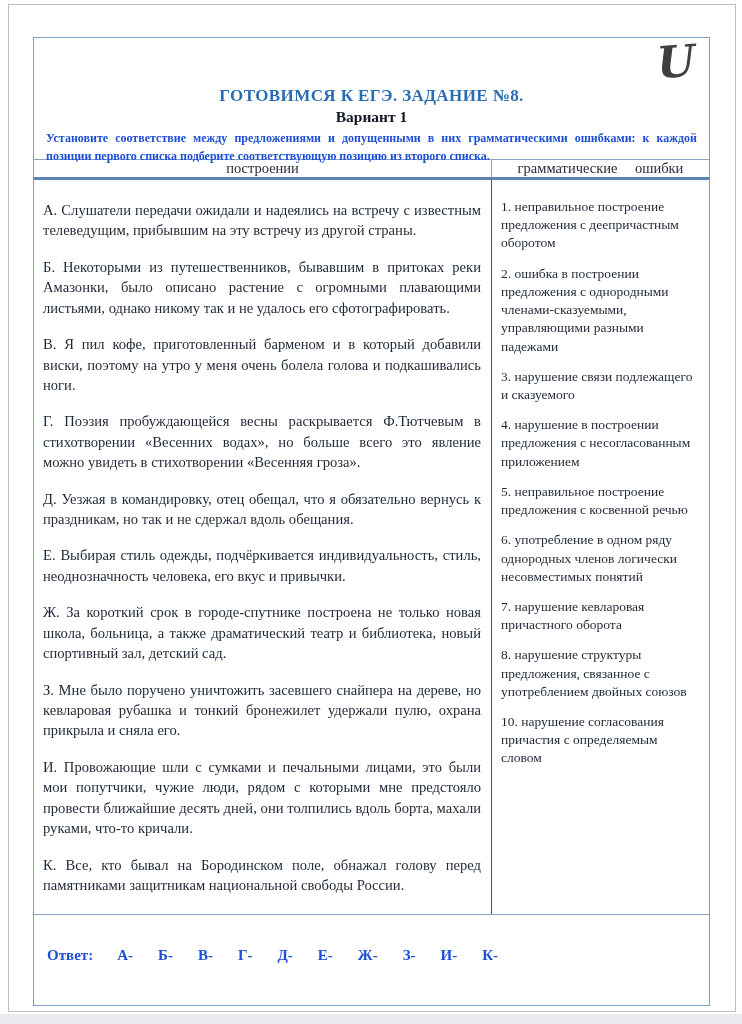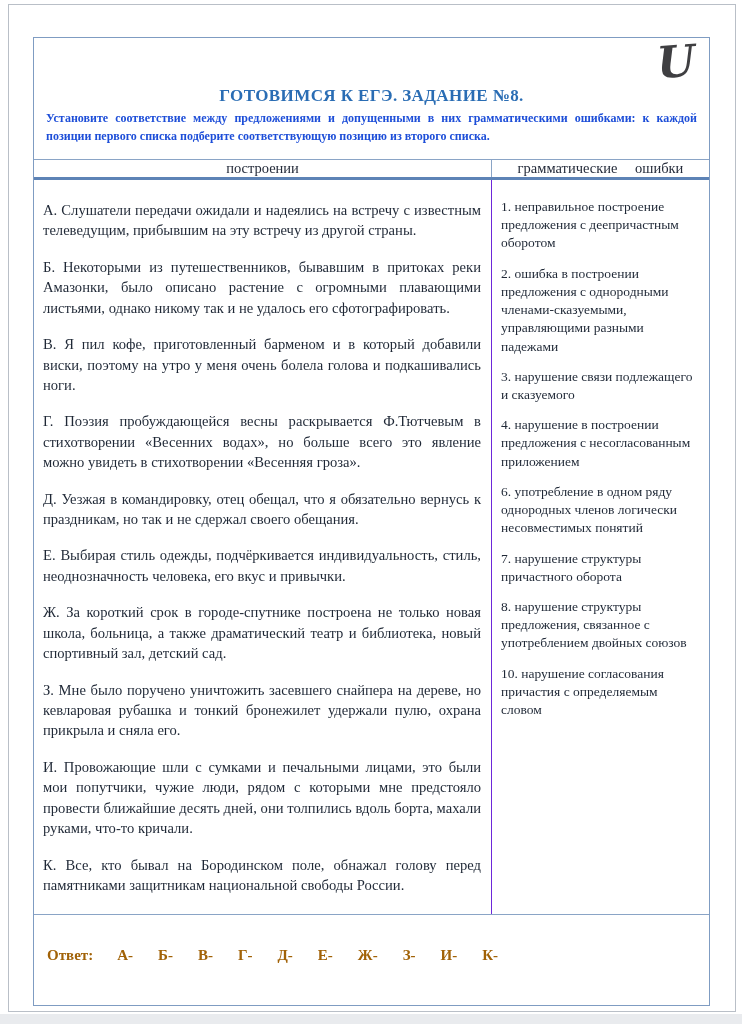--- a/index.html
+++ b/index.html
@@ -62,66 +62,68 @@
     flex:1;box-sizing:border-box;padding:18px 8px 0 9px;overflow:hidden;
   }
   .errors p{
     margin:0 0 12px;font-size:13.5px;line-height:1.35;color:#1f2836;
   }
   .errors p:last-child{margin-bottom:0;}
   
   .answer-row{
     height:91px;box-sizing:border-box;border-top:1px solid #8aa4c6;
     padding:32px 0 0 13px;display:flex;align-items:flex-start;
-    font-weight:bold;font-size:15px;color:#a16207;font-family:Liberation Serif, serif;
+    font-weight:bold;font-size:15px;color:#1d4ed8;font-family:Liberation Serif, serif;
   }
   .ans-label{margin-right:24px;}
   .ans-item{margin-right:25px;}
 </style>
 </head>
 <body>
 
 <div class="page">
   <div class="scan-edge"></div>
 
   <div class="doc">
 
     <div class="doc-header">
       <div class="logo">U</div>
       <div class="title">ГОТОВИМСЯ К ЕГЭ.  ЗАДАНИЕ №8.</div>
+      <div class="variant">Вариант 1</div>
       <div class="instructions">Установите соответствие между предложениями и допущенными в них грамматическими ошибками: к каждой позиции первого списка подберите соответствующую позицию из второго списка.</div>
     </div>
 
     <div class="col-headers">
       <div class="ch left">построении</div>
       <div class="ch right">грамматические ошибки</div>
     </div>
 
     <div class="content">
 
       <div class="sentences">
         <p><span>А.</span> <span>Слушатели передачи ожидали и надеялись на встречу с известным телеведущим, прибывшим на эту встречу из другой страны.</span></p>
         <p><span>Б.</span> <span>Некоторыми из путешественников, бывавшим в притоках реки Амазонки, было описано растение с огромными плавающими листьями, однако никому так и не удалось его сфотографировать.</span></p>
         <p><span>В.</span> <span>Я пил кофе, приготовленный барменом и в который добавили виски, поэтому на утро у меня очень болела голова и подкашивались ноги.</span></p>
         <p><span>Г.</span> <span>Поэзия пробуждающейся весны раскрывается Ф.Тютчевым в стихотворении «Весенних водах», но больше всего это явление можно увидеть в стихотворении «Весенняя гроза».</span></p>
-        <p><span>Д.</span> <span>Уезжая в командировку, отец обещал, что я обязательно вернусь к праздникам, но так и не сдержал своего обещания.</span></p>
+        <p><span>Д.</span> <span>Уезжая в командировку, отец обещал, что я обязательно вернусь к праздникам, но так и не сдержал вдоль обещания.</span></p>
         <p><span>Е.</span> <span>Выбирая стиль одежды, подчёркивается индивидуальность, стиль, неоднозначность человека, его вкус и привычки.</span></p>
         <p><span>Ж.</span> <span>За короткий срок в городе-спутнике построена не только новая школа, больница, а также драматический театр и библиотека, новый спортивный зал, детский сад.</span></p>
         <p><span>З.</span> <span>Мне было поручено уничтожить засевшего снайпера на дереве, но кевларовая рубашка и тонкий бронежилет удержали пулю, охрана прикрыла и сняла его.</span></p>
         <p><span>И.</span> <span>Провожающие шли с сумками и печальными лицами, это были мои попутчики, чужие люди, рядом с которыми мне предстояло провести ближайшие десять дней, они толпились вдоль борта, махали руками, что-то кричали.</span></p>
         <p><span>К.</span> <span>Все, кто бывал на Бородинском поле, обнажал голову перед памятниками защитникам национальной свободы России.</span></p>
       </div>
 
       <div class="errors">
         <p><span>1.</span> <span>неправильное построение предложения с деепричастным оборотом</span></p>
         <p><span>2.</span> <span>ошибка в построении предложения с однородными членами-сказуемыми, управляющими разными падежами</span></p>
         <p><span>3.</span> <span>нарушение связи подлежащего и сказуемого</span></p>
         <p><span>4.</span> <span>нарушение в построении предложения с несогласованным приложением</span></p>
+        <p><span>5.</span> <span>неправильное построение предложения с косвенной речью</span></p>
         <p><span>6.</span> <span>употребление в одном ряду однородных членов логически несовместимых понятий</span></p>
-        <p><span>7.</span> <span>нарушение структуры причастного оборота</span></p>
+        <p><span>7.</span> <span>нарушение кевларовая причастного оборота</span></p>
         <p><span>8.</span> <span>нарушение структуры предложения, связанное с употреблением двойных союзов</span></p>
         <p><span>10.</span> <span>нарушение согласования причастия с определяемым словом</span></p>
       </div>
 
     </div>
 
     <div class="answer-row">
       <span class="ans-label">Ответ:</span>
       <span class="ans-item">А-</span>
       <span class="ans-item">Б-</span>

